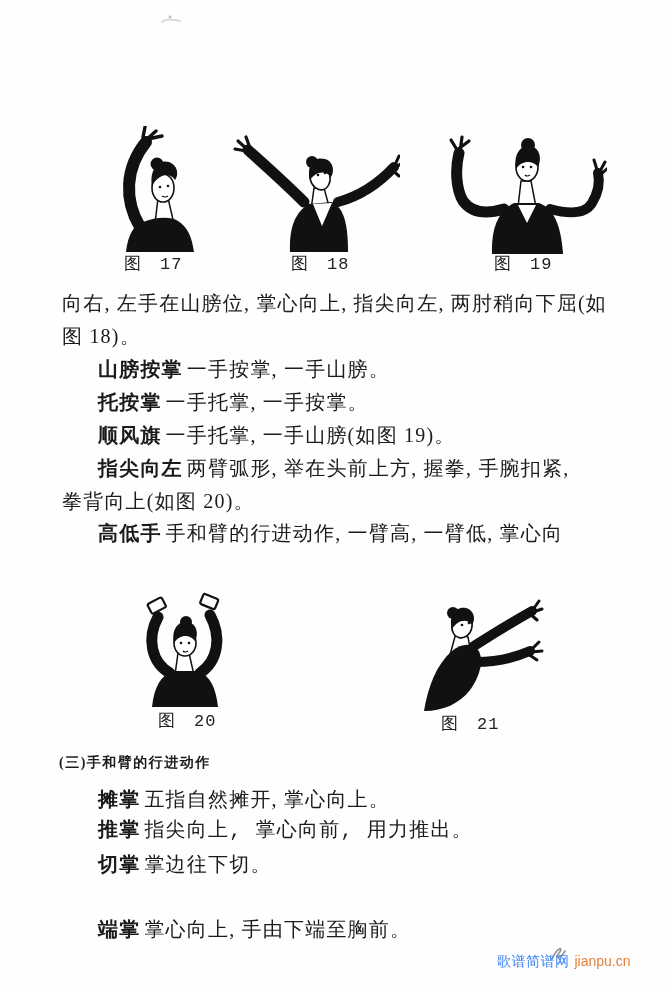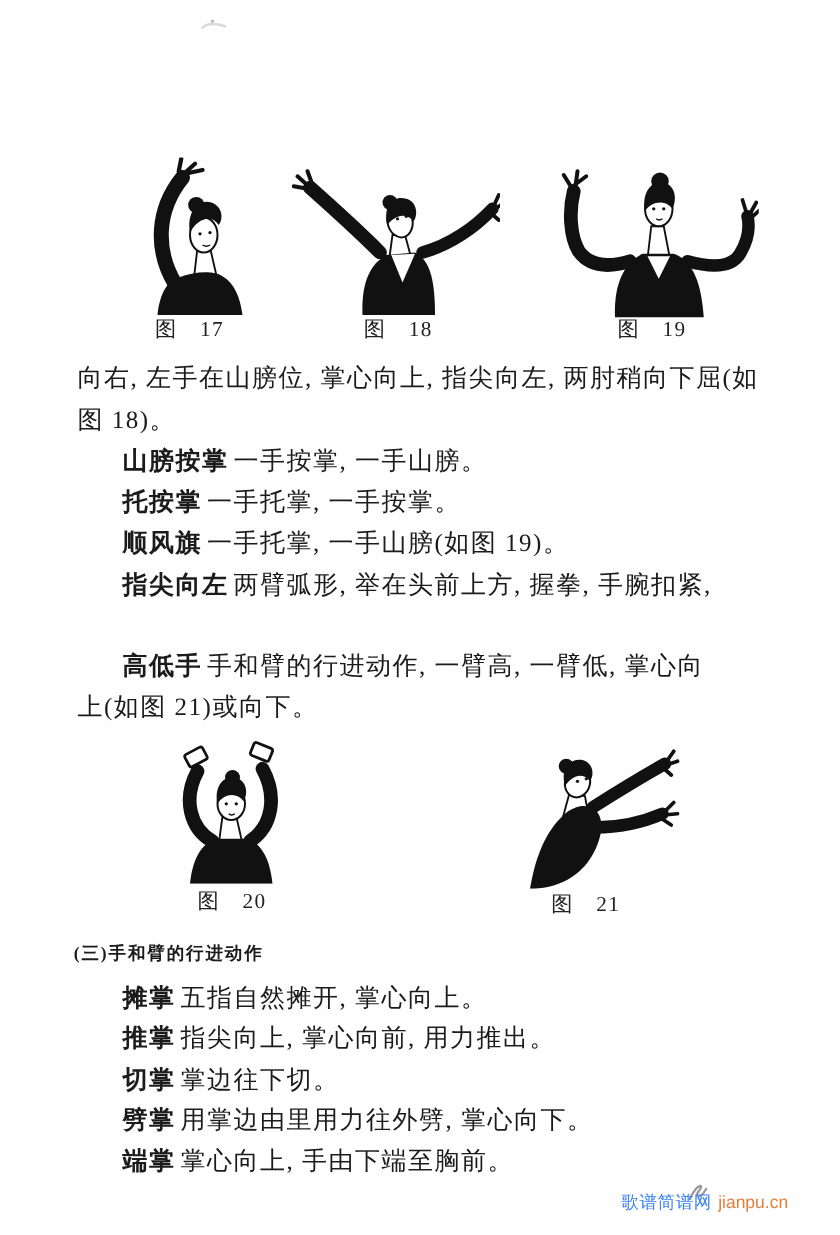--- a/index.html
+++ b/index.html
@@ -34,20 +34,21 @@
     letter-spacing: 1.5px;
     white-space: nowrap;
   }
   
   .caption {
     position: absolute;
     font-size: 17px;
     letter-spacing: 1px;
     white-space: pre;
     color: #222;
+    font-family: Liberation Mono, monospace;
   }
   .figure-box { position: absolute; }
   .figure-box svg { display: block; }
   
   .watermark {
     position: absolute;
     left: 497px;
     top: 953px;
     font-family: "Liberation Sans", "DejaVu Sans", sans-serif;
     font-size: 14px;
@@ -132,24 +133,24 @@
   </div>
   <div class="bline indented" style="top:390px;text-align:center;">
     <span class="term">托按掌</span><span>一手托掌, 一手按掌。</span>
   </div>
   <div class="bline indented" style="top:423px;">
     <span class="term">顺风旗</span><span>一手托掌, 一手山膀(如图 19)。</span>
   </div>
   <div class="bline indented" style="top:456px;">
     <span class="term">指尖向左</span><span>两臂弧形, 举在头前上方, 握拳, 手腕扣紧,</span>
   </div>
+  <div class="bline" style="top:489px;">拳背向上(如图 20)。</div>
   <div class="bline indented" style="top:521px;">
     <span class="term">高低手</span><span>手和臂的行进动作, 一臂高, 一臂低, 掌心向</span>
   </div>
-  <div class="bline" style="top:554px;">上(如图 21)或向下。</div>
 
   <div class="figure-box" style="left:126px; top:591px;">
     <svg width="118" height="116" viewBox="0 0 118 116">
       <path d="M52,62 L49,84 L68,84 L63,62 Z" fill="#ffffff" stroke="#111" stroke-width="1.5"></path>
       <path d="M26,116 C28,96 35,84 47,80 L73,80 C85,86 90,98 92,116 Z" fill="#111"></path>
       <path d="M44,82 C26,72 20,48 32,26" stroke="#111" stroke-width="11" fill="none" stroke-linecap="round"></path>
       <path d="M74,82 C92,70 96,46 84,24" stroke="#111" stroke-width="11" fill="none" stroke-linecap="round"></path>
       <rect x="23" y="9" width="16" height="11" rx="2" fill="#ffffff" stroke="#111" stroke-width="2.2" transform="rotate(-28 31 15)"></rect>
       <rect x="75" y="5" width="16" height="11" rx="2" fill="#ffffff" stroke="#111" stroke-width="2.2" transform="rotate(22 83 11)"></rect>
       <ellipse cx="59" cy="52" rx="11" ry="13" fill="#ffffff" stroke="#111" stroke-width="1.6"></ellipse>
@@ -178,28 +179,25 @@
   </div>
 
   <div class="caption" style="left:158px; top:709px;">图　20</div>
   <div class="caption" style="left:441px; top:712px;">图　21</div>
 
   <div class="heading" style="top:754px;">(三)手和臂的行进动作</div>
 
   <div class="bline indented" style="top:787px;">
     <span class="term">摊掌</span><span>五指自然摊开, 掌心向上。</span>
   </div>
-  <div class="bline indented" style="top:819px;">
+  <div class="bline indented" style="top:819px;font-family:Liberation Mono, monospace;">
     <span class="term">推掌</span><span>指尖向上, 掌心向前, 用力推出。</span>
   </div>
   <div class="bline indented" style="top:852px;">
     <span class="term">切掌</span><span>掌边往下切。</span>
-  </div>
-  <div class="bline indented" style="top:884px;">
-    <span class="term">劈掌</span><span>用掌边由里用力往外劈, 掌心向下。</span>
   </div>
   <div class="bline indented" style="top:917px;">
     <span class="term">端掌</span><span>掌心向上, 手由下端至胸前。</span>
   </div>
 
   <svg class="wm-squiggle" width="18" height="18" viewBox="0 0 18 18">
     <path d="M3,15 C9,2 15,3 10,9 C6,14 11,16 16,7" stroke="#9a9a9a" stroke-width="1.8" fill="none" stroke-linecap="round"></path>
   </svg>
   <div class="watermark">
     <span class="wm-name">歌谱简谱网</span><span class="wm-url">jianpu.cn</span>

